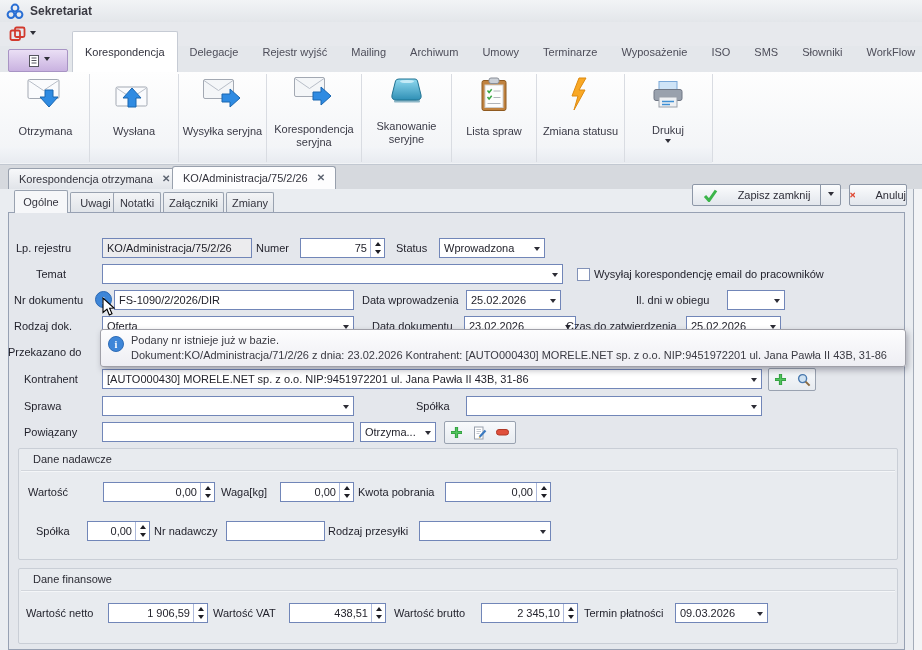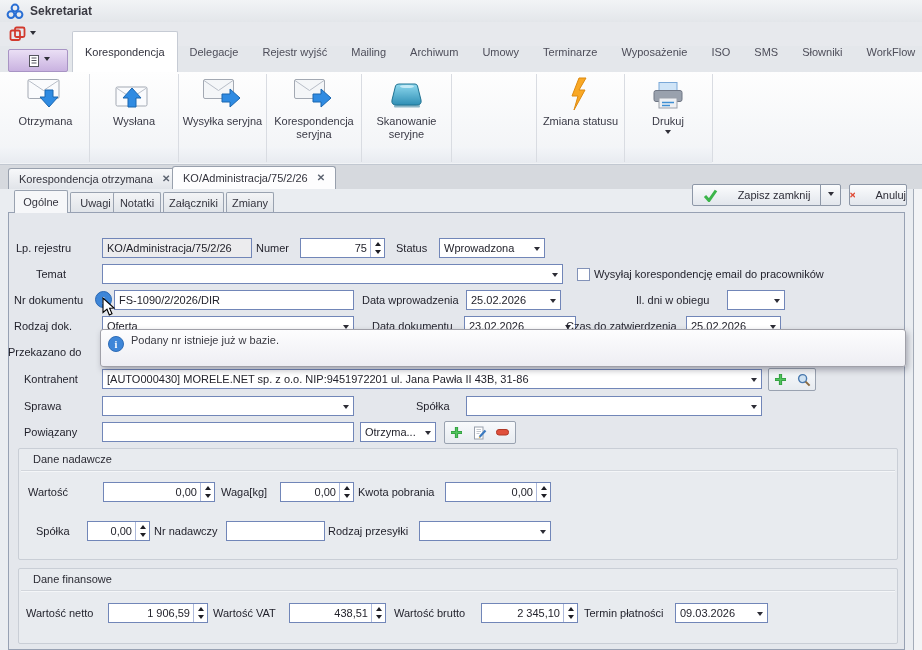--- a/index.html
+++ b/index.html
@@ -16,21 +16,21 @@
           background:linear-gradient(#eadff5,#c9b2e0);display:flex;align-items:center;justify-content:center;gap:3px;}
   .ribtabs{position:absolute;left:72px;top:47px;height:25px;display:flex;align-items:flex-end;}
   .rtab{padding:8px 12px;height:24px;line-height:24px;color:#4d4d59;white-space:nowrap;}
   .rtab.active{background:#fff;border:1px solid #c6cbd4;border-bottom:none;border-radius:2px 2px 0 0;color:#32323d;}
   
   #ribbon{position:absolute;left:0;top:72px;width:922px;height:92px;
           background:linear-gradient(#fefefe,#f1f3f6);border-bottom:1px solid #c2c8d1;}
   .ribfoot{position:absolute;left:0;top:147px;width:712px;height:16px;background:linear-gradient(#f3f5f8,#e8ebf0);}
   .rbtn{position:absolute;top:74px;height:72px;display:flex;flex-direction:column;align-items:center;color:#3a3a46;text-align:center;}
   .rbtn .ic{height:38px;display:flex;align-items:flex-end;justify-content:center;margin-top:1px;}
-  .rbtn .lab{margin-top:2px;line-height:13px;}
+  .rbtn .lab{margin-top:12px;line-height:13px;}
   .vsep{position:absolute;top:74px;height:88px;width:1px;background:#d9dce2;}
   .caret{width:0;height:0;border:4px solid transparent;border-top:4px solid #2f2f38;display:inline-block;}
   .caret.sm{border-width:3.5px;border-top-width:4px;}
   
   #docstrip{position:absolute;left:0;top:165px;width:922px;height:24px;background:#d6d9de;}
   .dtab{position:absolute;display:flex;align-items:center;gap:9px;padding:0 10px;border:1px solid #98a0ad;border-bottom:none;
         border-radius:3px 3px 0 0;background:linear-gradient(#f7f8fa,#e1e4e9);color:#33333d;box-sizing:border-box;}
   .dtab.active{background:#fdfdfe;z-index:2;}
   .xglyph{font-size:10px;font-weight:bold;color:#5c6370;line-height:10px;}
   #content{position:absolute;left:0;top:189px;width:922px;height:461px;background:#eaedf1;}
@@ -174,20 +174,35 @@
               <stop offset="1" stop-color="#2f8fb5"></stop>
             </linearGradient>
           </defs>
           <path d="M11 3 h16 q2 0 2.5 2 l3.5 14 q1 5 -4.5 5 H8.5 q-5.5 0 -4.5 -5 L7.5 5 q.5 -2 3.5 -2 z" fill="url(#scg)" stroke="#1f7292"></path>
           <ellipse cx="19" cy="5.5" rx="7" ry="1.6" fill="#d6f1fa" opacity=".8"></ellipse>
           <rect x="6" y="24" width="26" height="2.5" rx="1" fill="#1f7292" opacity=".5"></rect>
         </svg>
     </span>
     <span class="lab">Skanowanie seryjne</span>
   </div>
+  <div class="rbtn" style="left:452px;width:84px">
+    <span class="ic">
+      <svg width="32" height="36" viewBox="0 0 32 36">
+          <rect x="4" y="3.5" width="24" height="30" rx="2" fill="#c0823f" stroke="#8f5a20"></rect>
+          <rect x="7" y="8" width="18" height="22.5" fill="#fdfdfd" stroke="#cfcfcf"></rect>
+          <rect x="11" y="1" width="10" height="5.5" rx="2" fill="#ccd1d8" stroke="#8a8f98"></rect>
+          <path d="M9.5 13.5 l1.6 2 2.6 -3.2" fill="none" stroke="#3aa844" stroke-width="1.5"></path>
+          <path d="M15.5 14 h7" stroke="#b0b4ba"></path>
+          <path d="M9.5 20 l1.6 2 2.6 -3.2" fill="none" stroke="#3aa844" stroke-width="1.5"></path>
+          <path d="M15.5 20.5 h7" stroke="#b0b4ba"></path>
+          <path d="M9.5 26.5 h13" stroke="#b0b4ba"></path>
+        </svg>
+    </span>
+    <span class="lab">Lista spraw</span>
+  </div>
   <div class="rbtn" style="left:537px;width:87px">
     <span class="ic">
       <svg width="30" height="36" viewBox="0 0 30 36">
           <polygon points="17,1 20,1 13,13 19,13 8,33 12,19 6,19 13,1" fill="#f9a825" stroke="#dd8a10" stroke-width="1" stroke-linejoin="round"></polygon>
         </svg>
     </span>
     <span class="lab">Zmiana statusu</span>
   </div>
   <div class="rbtn" style="left:625px;width:86px">
     <span class="ic">
@@ -323,20 +338,21 @@
   <div class="lbl" style="left:8px;top:342px;width:88px">Przekazano do</div>
 
   <div id="tooltip">
     <span style="position:absolute;left:7px;top:6px">
       <svg width="16" height="16" viewBox="0 0 17 17">
           <circle cx="8.5" cy="8.5" r="8" fill="#3e86d8" stroke="#2a67b2"></circle>
           <text x="8.5" y="12.5" font-size="11" font-family="Liberation Serif, serif" font-weight="bold" fill="#fff" text-anchor="middle">i</text>
         </svg>
     </span>
     <div class="tl1">Podany nr istnieje już w bazie.</div>
+    <div class="tl2">Dokument:KO/Administracja/71/2/26 z dnia: 23.02.2026 Kontrahent: [AUTO000430] MORELE.NET sp. z o.o. NIP:9451972201 ul. Jana Pawła II 43B, 31-86</div>
   </div>
 
   <svg id="cursor" width="14" height="20" viewBox="0 0 14 20">
     <path d="M1 1 L1 15.5 L5 12.2 L7.3 18 L10 16.8 L7.6 11.2 L12 11 Z" fill="#fff" stroke="#000" stroke-width="1.1"></path>
   </svg>
 
   <div class="lbl" style="left:24px;top:369px;width:72px">Kontrahent</div>
   <div class="fld" style="left:102px;top:369px;width:660px">
     <div class="val">[AUTO000430] MORELE.NET sp. z o.o. NIP:9451972201 ul. Jana Pawła II 43B, 31-86</div>
       <div class="dd"></div>

